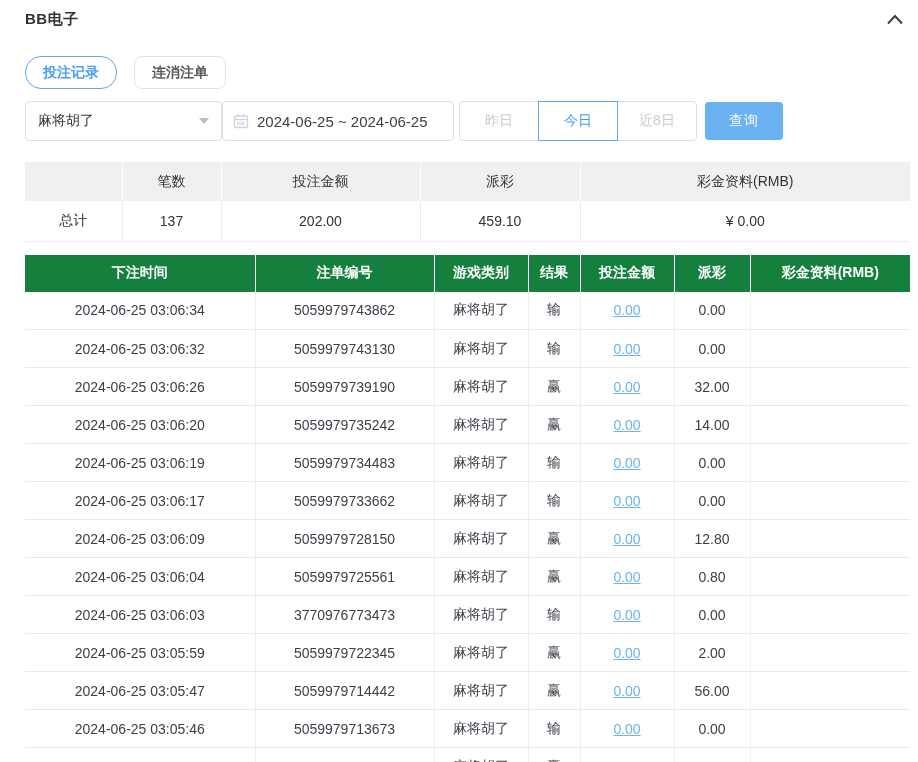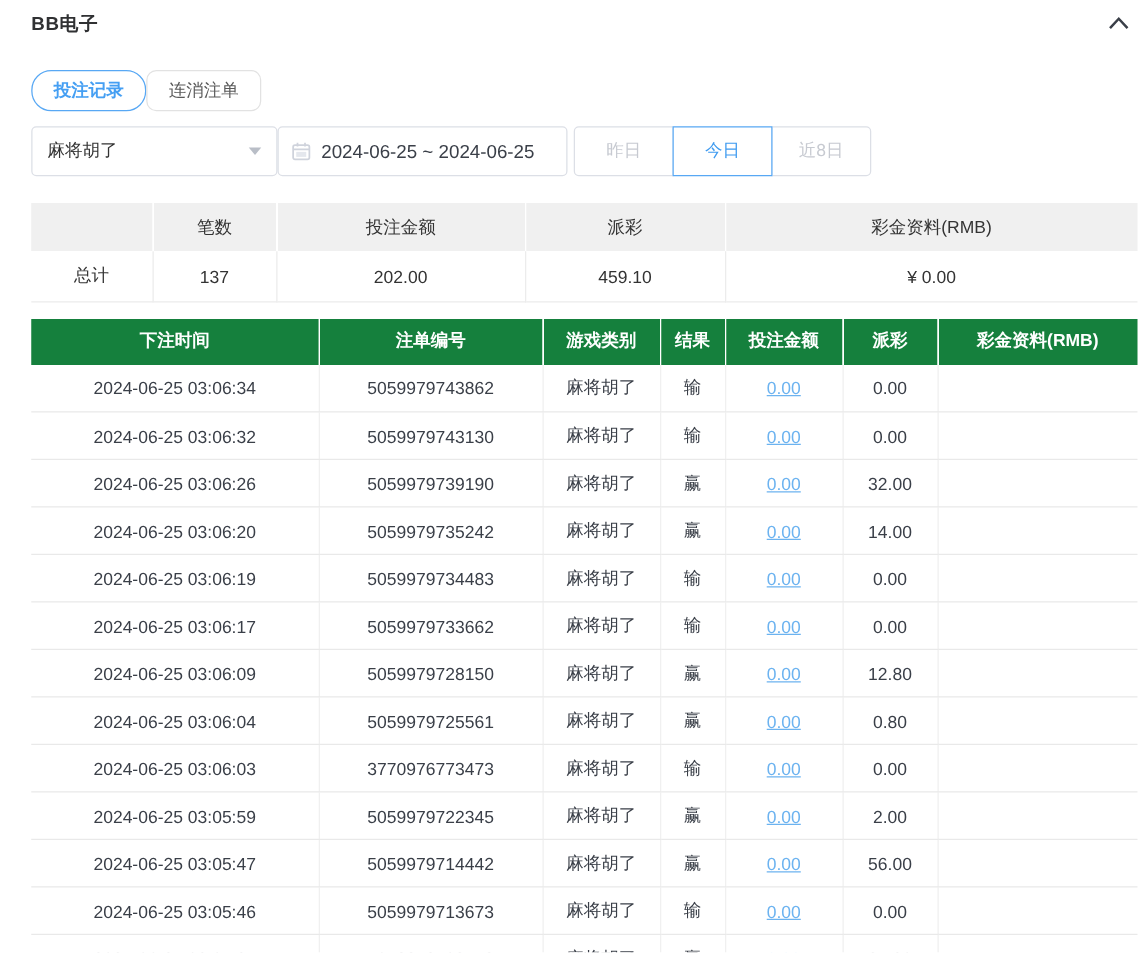--- a/index.html
+++ b/index.html
@@ -11,23 +11,23 @@
   }
   .panel { width: 918px; height: 762px; overflow: hidden; background:#fff; }
 
   
   .panel-header { display:flex; justify-content:space-between; align-items:flex-start;
     padding: 10px 12px 0 25px; }
   .panel-title { font-size: 15px; font-weight: bold; color:#303133; letter-spacing:.5px; }
   .collapse-btn { cursor:pointer; padding:2px; }
 
   
-  .tabs { padding: 24px 25px 0 25px; display:flex; }
+  .tabs { padding: 24px 25px 0 25px; display:flex; gap:17px; }
   .tab { height:33px; line-height:31px; padding:0 17px; font-size:14px; background:#fff;
-    border:1px solid #e2e2e2; border-radius:8px; color:#5a5a5a; cursor:pointer; }
+    border:1px solid #e2e2e2; border-radius:8px; color:#5a5a5a; cursor:pointer;font-weight:bold; }
   .tab.active { border:1px solid #58a8f4; color:#459ff3; border-radius:16px; font-weight:bold; }
 
   
   .filters { padding: 12px 25px 0 25px; display:flex; align-items:flex-start; }
   .select-box { width:197px; height:40px; border:1px solid #dcdfe6; border-radius:4px;
     display:flex; align-items:center; justify-content:space-between; padding:0 12px;
     font-size:14px; color:#333; cursor:pointer; }
   .caret-down { width:0; height:0; border-left:5px solid transparent; border-right:5px solid transparent;
     border-top:6px solid #b9bec7; }
   .date-box { width:232px; height:40px; border:1px solid #dcdfe6; border-radius:4px;
@@ -97,20 +97,21 @@
           <rect x="4" y="8.5" width="8" height="4" fill="#e4e7ed"></rect>
         </svg>
       </span>
       <span>2024-06-25 ~ 2024-06-25</span>
     </div>
     <div class="range-group">
       <button class="range-btn">昨日</button>
       <button class="range-btn active">今日</button>
       <button class="range-btn">近8日</button>
     </div>
+    <button class="search-btn">查询</button>
   </div>
 
   <table class="summary-table">
     <colgroup>
         <col style="width:97px">
         <col style="width:99px">
         <col style="width:199px">
         <col style="width:160px">
         <col style="width:330px">
       </colgroup>

